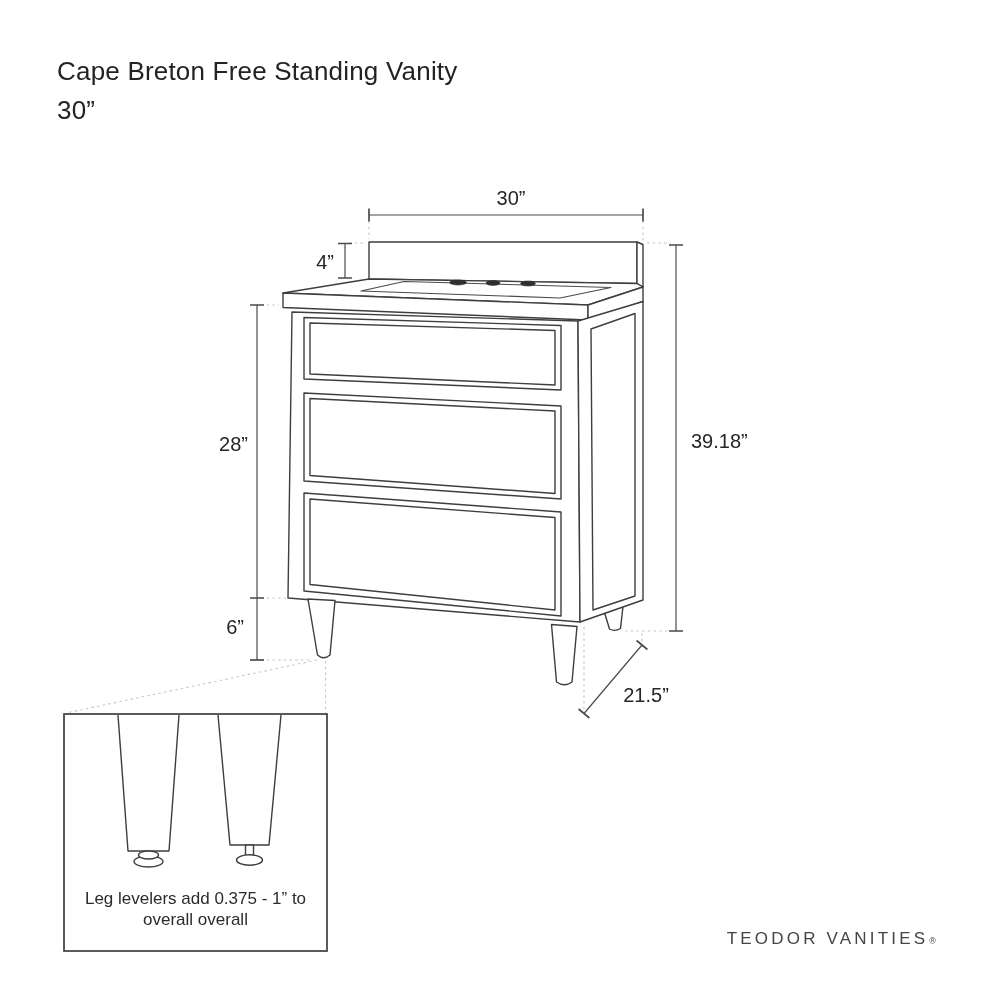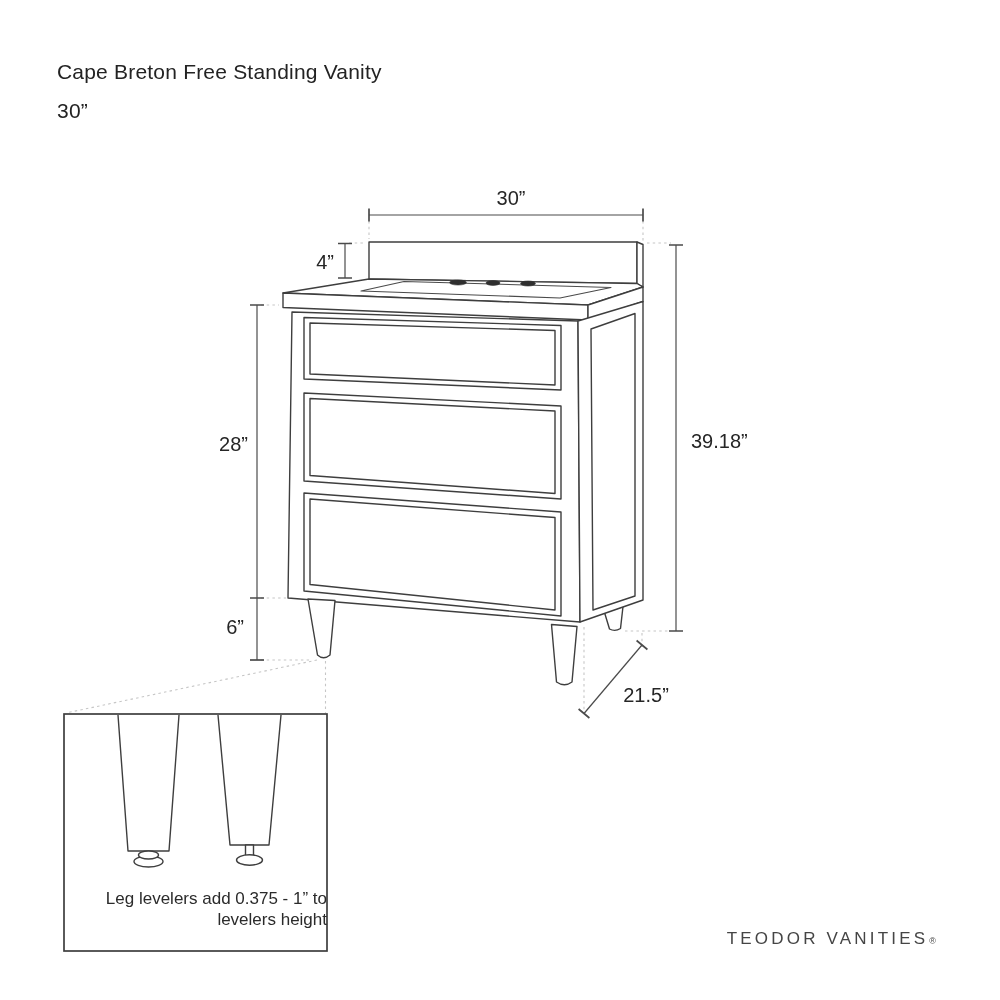--- a/index.html
+++ b/index.html
@@ -5,35 +5,35 @@
   html,body{margin:0;padding:0;background:#ffffff;}
   .canvas{
     position:relative;
     width:1000px;height:1000px;
     background:#ffffff;
     font-family:"Liberation Sans", sans-serif;
     overflow:hidden;
   }
   .title-block{
     position:absolute;left:57px;top:52px;
-    font-size:21px;line-height:39px;color:#232323;
+    font-size:26px;line-height:39px;color:#232323;
     letter-spacing:0.2px;
   }
   svg.drawing{position:absolute;left:0;top:0;}
   .outline{fill:none;stroke:#3e3e3e;stroke-width:1.4;stroke-linejoin:round;}
   .solid{fill:#ffffff;stroke:#3e3e3e;stroke-width:1.4;stroke-linejoin:round;}
   .thin{fill:none;stroke:#4a4a4a;stroke-width:1.1;stroke-linejoin:round;}
   .hole{fill:#2f2f2f;stroke:#2f2f2f;stroke-width:0.5;}
   .dim{stroke:#4b4b4b;stroke-width:1.2;fill:none;}
   .tick{stroke:#4b4b4b;stroke-width:1.7;fill:none;}
   .dash{stroke:#c6c6c6;stroke-width:1.1;fill:none;stroke-dasharray:2.5 3.2;}
   .dim-label{font-family:"Liberation Sans",sans-serif;font-size:20px;fill:#262626;}
   .inset-caption{
     position:absolute;left:64px;top:888px;width:263px;
-    text-align:right;font-size:17px;line-height:21px;color:#2b2b2b;
+    text-align:center;font-size:17px;line-height:21px;color:#2b2b2b;
   }
   .brand{
     position:absolute;right:64px;top:929px;
     font-size:17px;letter-spacing:3.2px;color:#454545;
     white-space:nowrap;
   }
   .brand .mark{font-size:9px;letter-spacing:0;margin-left:1px;}
 </style>
 </head>
 <body>
@@ -146,20 +146,20 @@
       <path class="solid" d="M218,715 L230,845 L269,845 L281,715"></path>
       <g>
         <rect class="solid" x="245.5" y="845" width="8" height="12"></rect>
         <ellipse class="solid" cx="249.5" cy="860" rx="13" ry="5.2"></ellipse>
       </g>
     </g>
   </svg>
 
   <div class="inset-caption">
     <div>Leg levelers add 0.375 - 1” to</div>
-    <div>levelers height</div>
+    <div>overall overall</div>
   </div>
 
   <div class="brand">
     <span>TEODOR VANITIES</span><span class="mark">®</span>
   </div>
 
 </div>
 
 </body></html>

